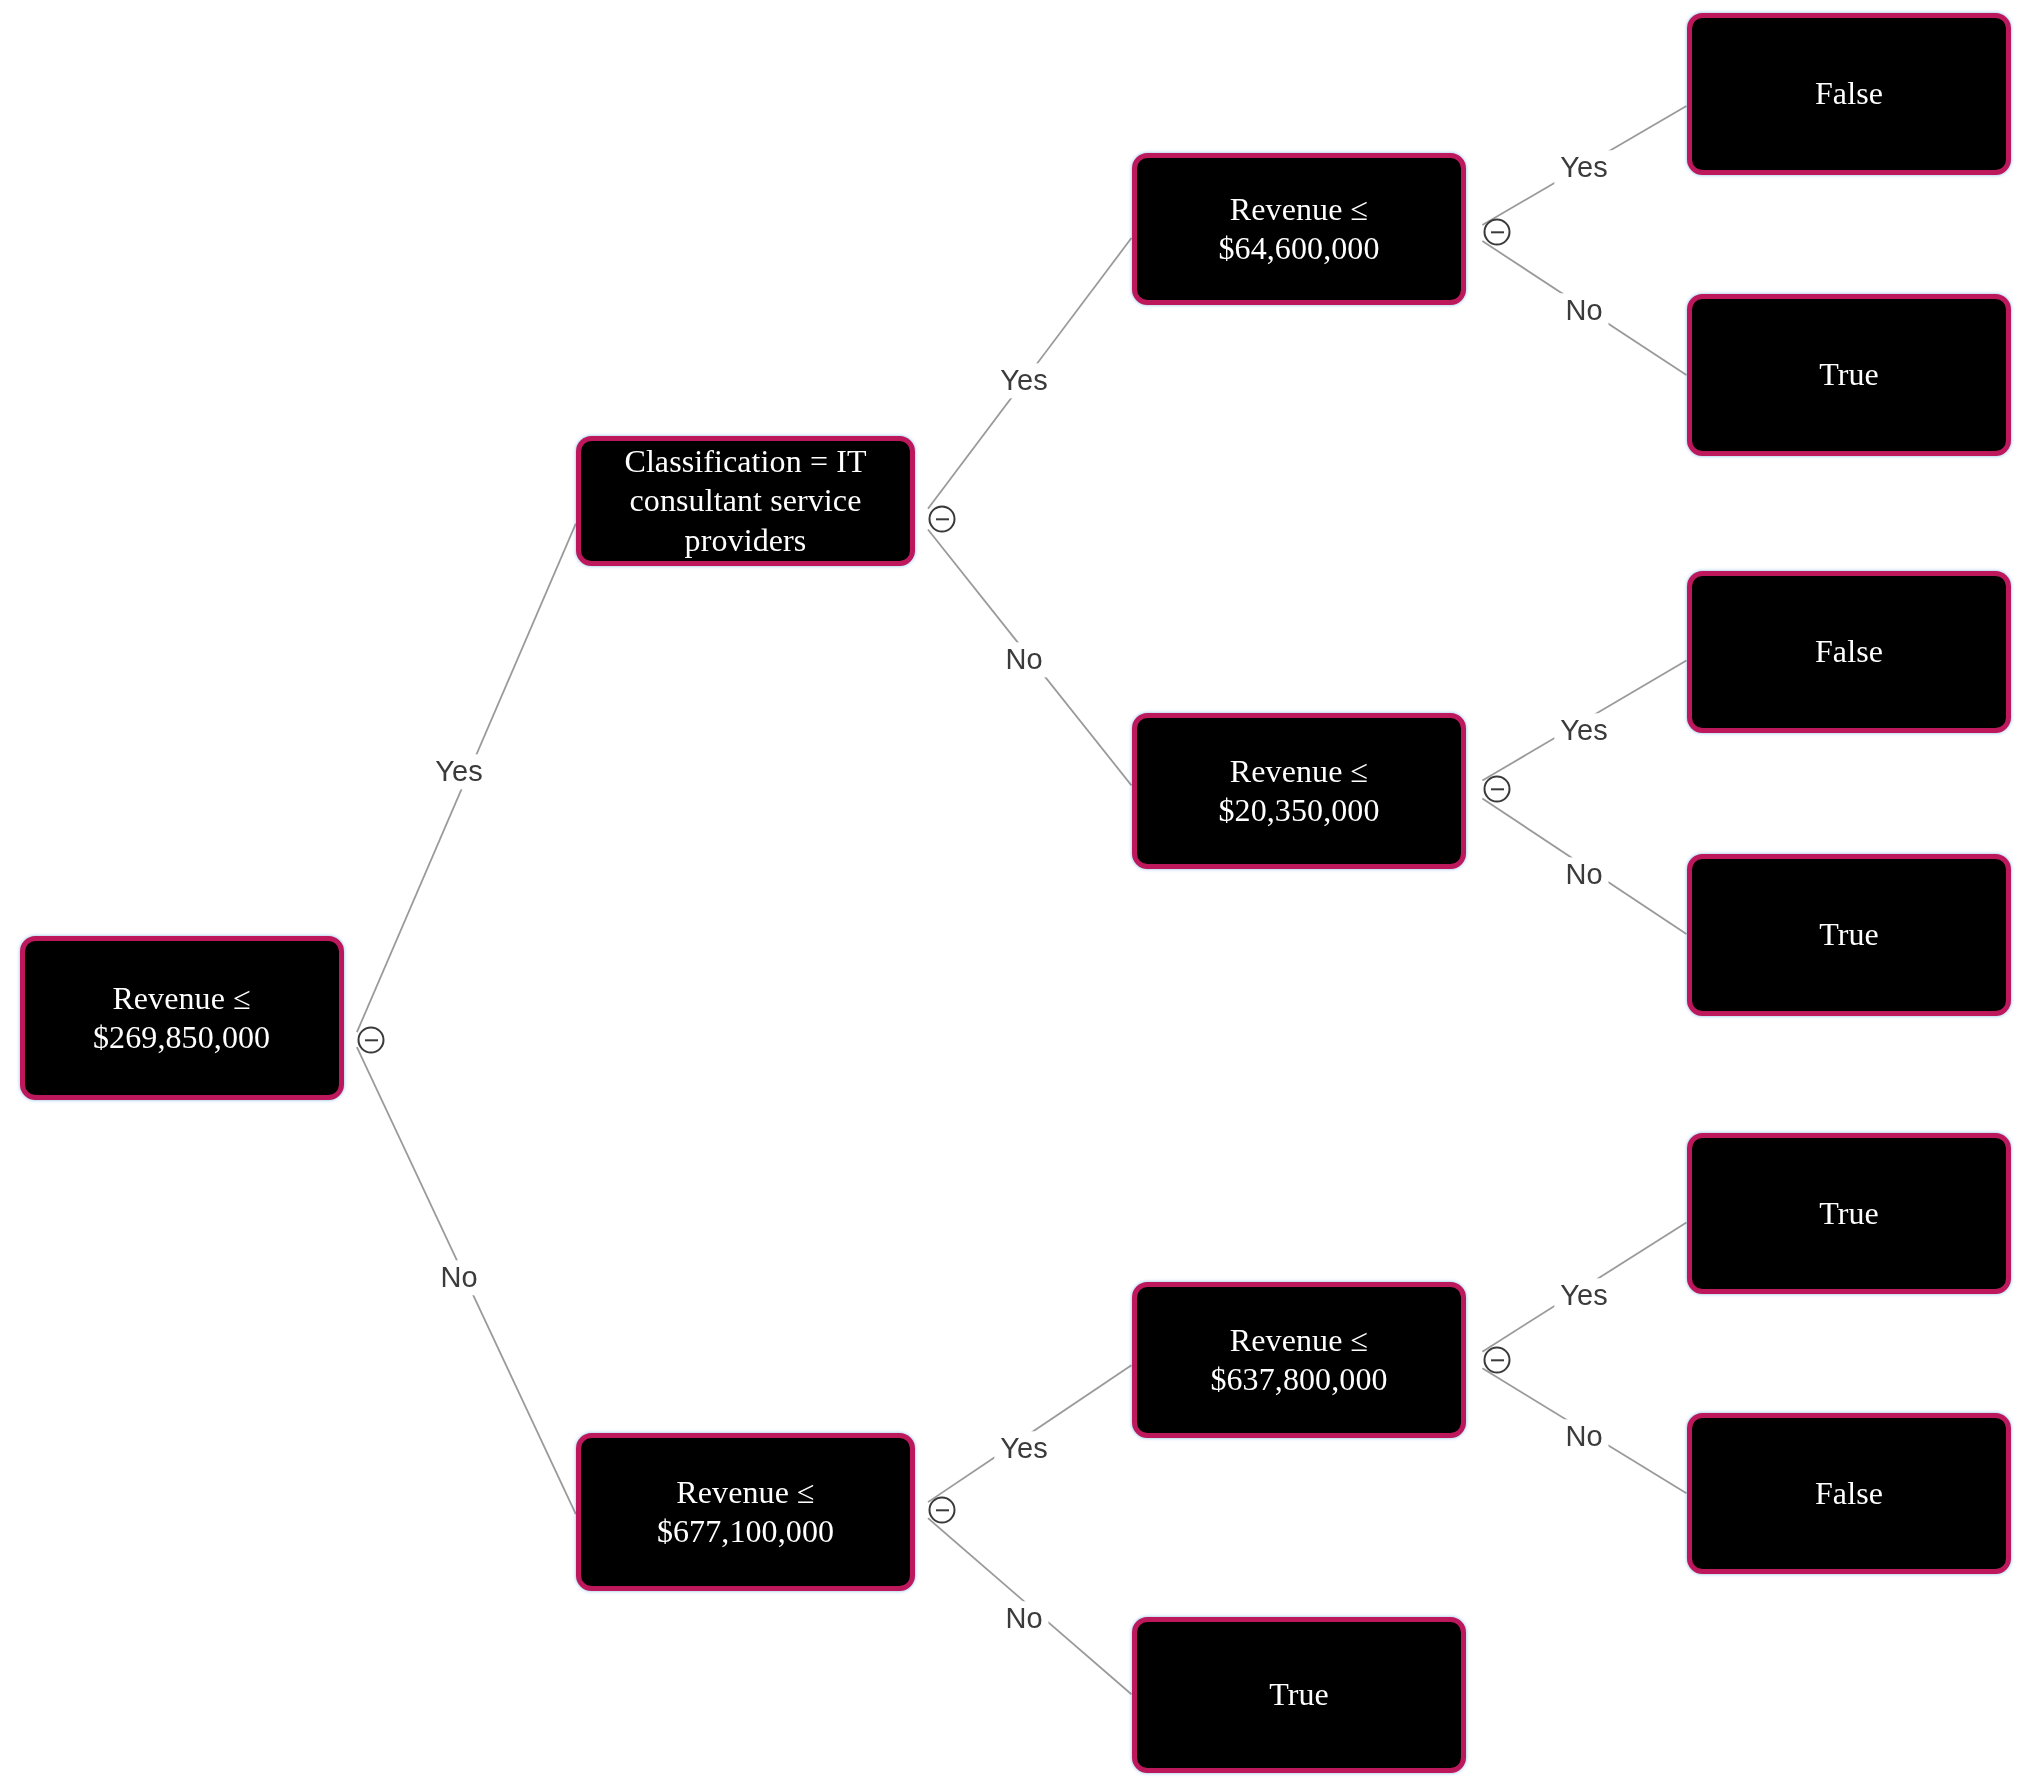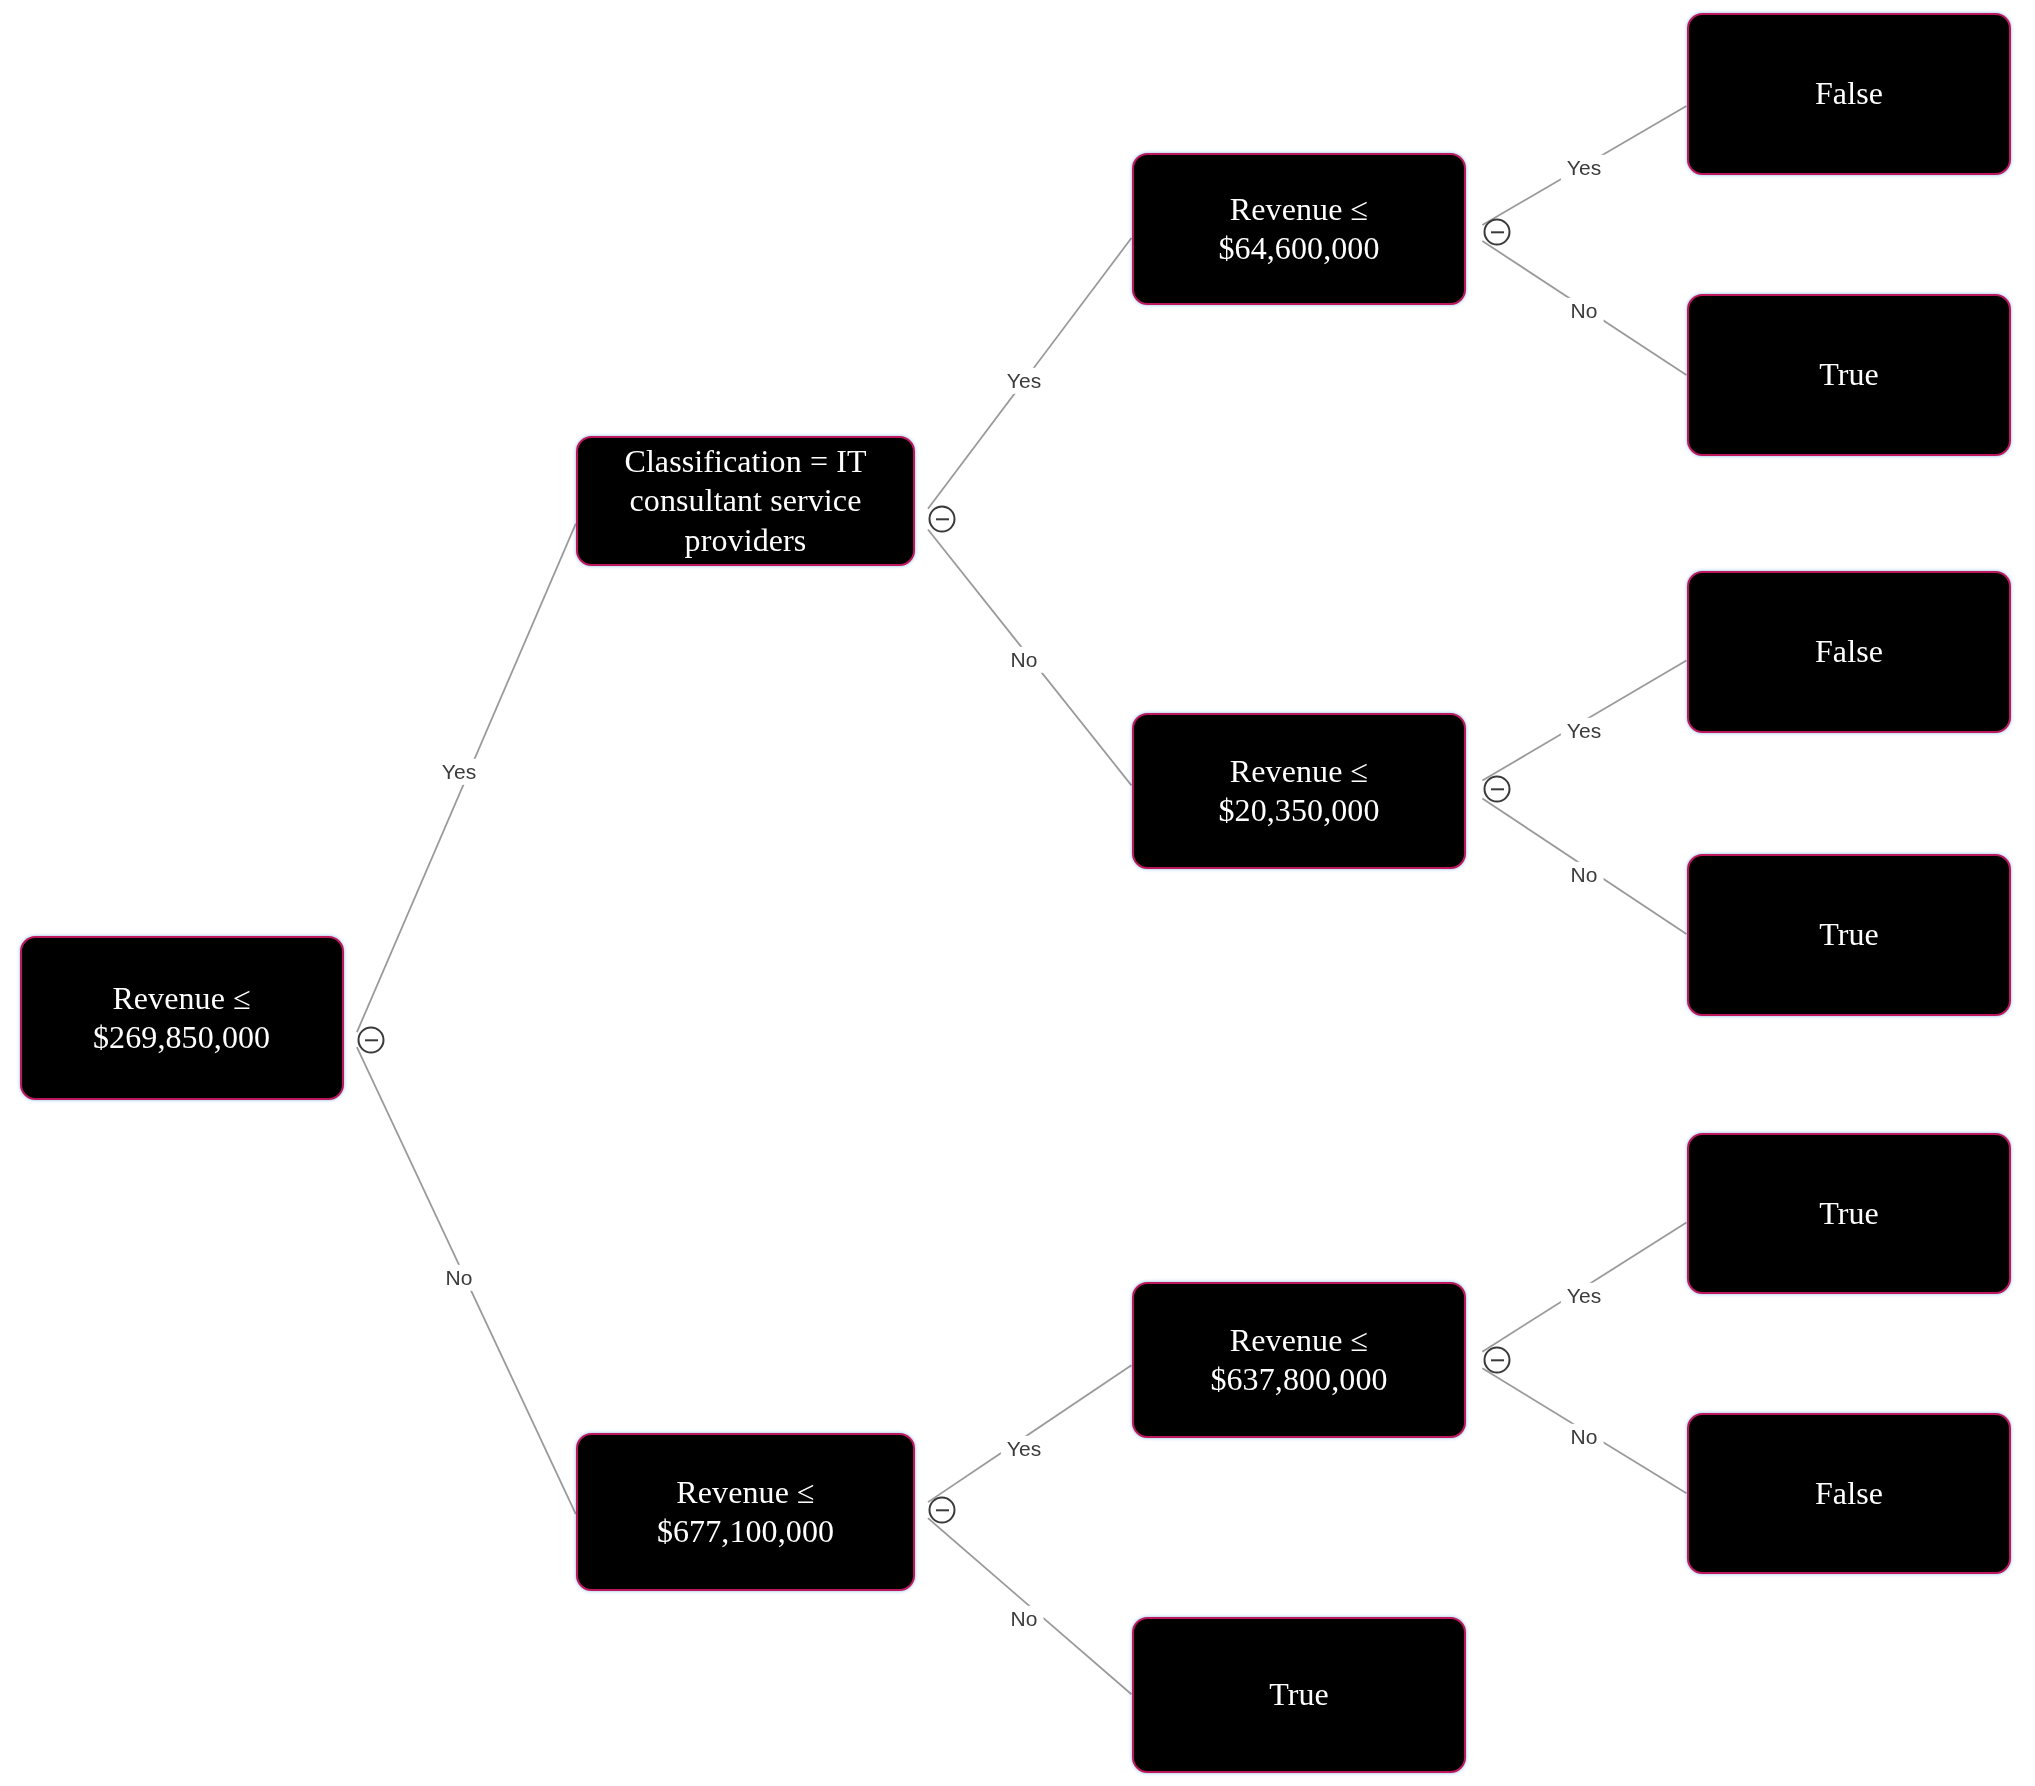--- a/index.html
+++ b/index.html
@@ -22,42 +22,42 @@
     left: 0;
     top: 0;
     width: 2035px;
     height: 1786px;
     pointer-events: none;
   }
   .node {
     position: absolute;
     box-sizing: border-box;
     background: #000000;
-    border: 2px solid #be185d;
+    border: 5px solid #be185d;
     border-radius: 15.5px;
     color: #ffffff;
     display: flex;
     align-items: center;
     justify-content: center;
     text-align: center;
     font-family: "Liberation Serif", serif;
     font-size: 32px;
     line-height: 1.22;
     letter-spacing: 0.1px;
     box-shadow: 0 0 3.6px rgba(31,127,214,0.55);
     padding: 3.6px 8.3px;
   }
   .node .node-text {
     display: block;
     white-space: pre-line;
   }
   .edge-label {
     position: absolute;
     font-family: "Liberation Sans", sans-serif;
-    font-size: 21px;
+    font-size: 29px;
     color: #3b3b3b;
     background: #ffffff;
     padding: 1.2px 6px;
     white-space: nowrap;
     transform: translate(-50%, -50%);
   }
   .toggle-icon {
     position: absolute;
     width: 27px;
     height: 27px;

